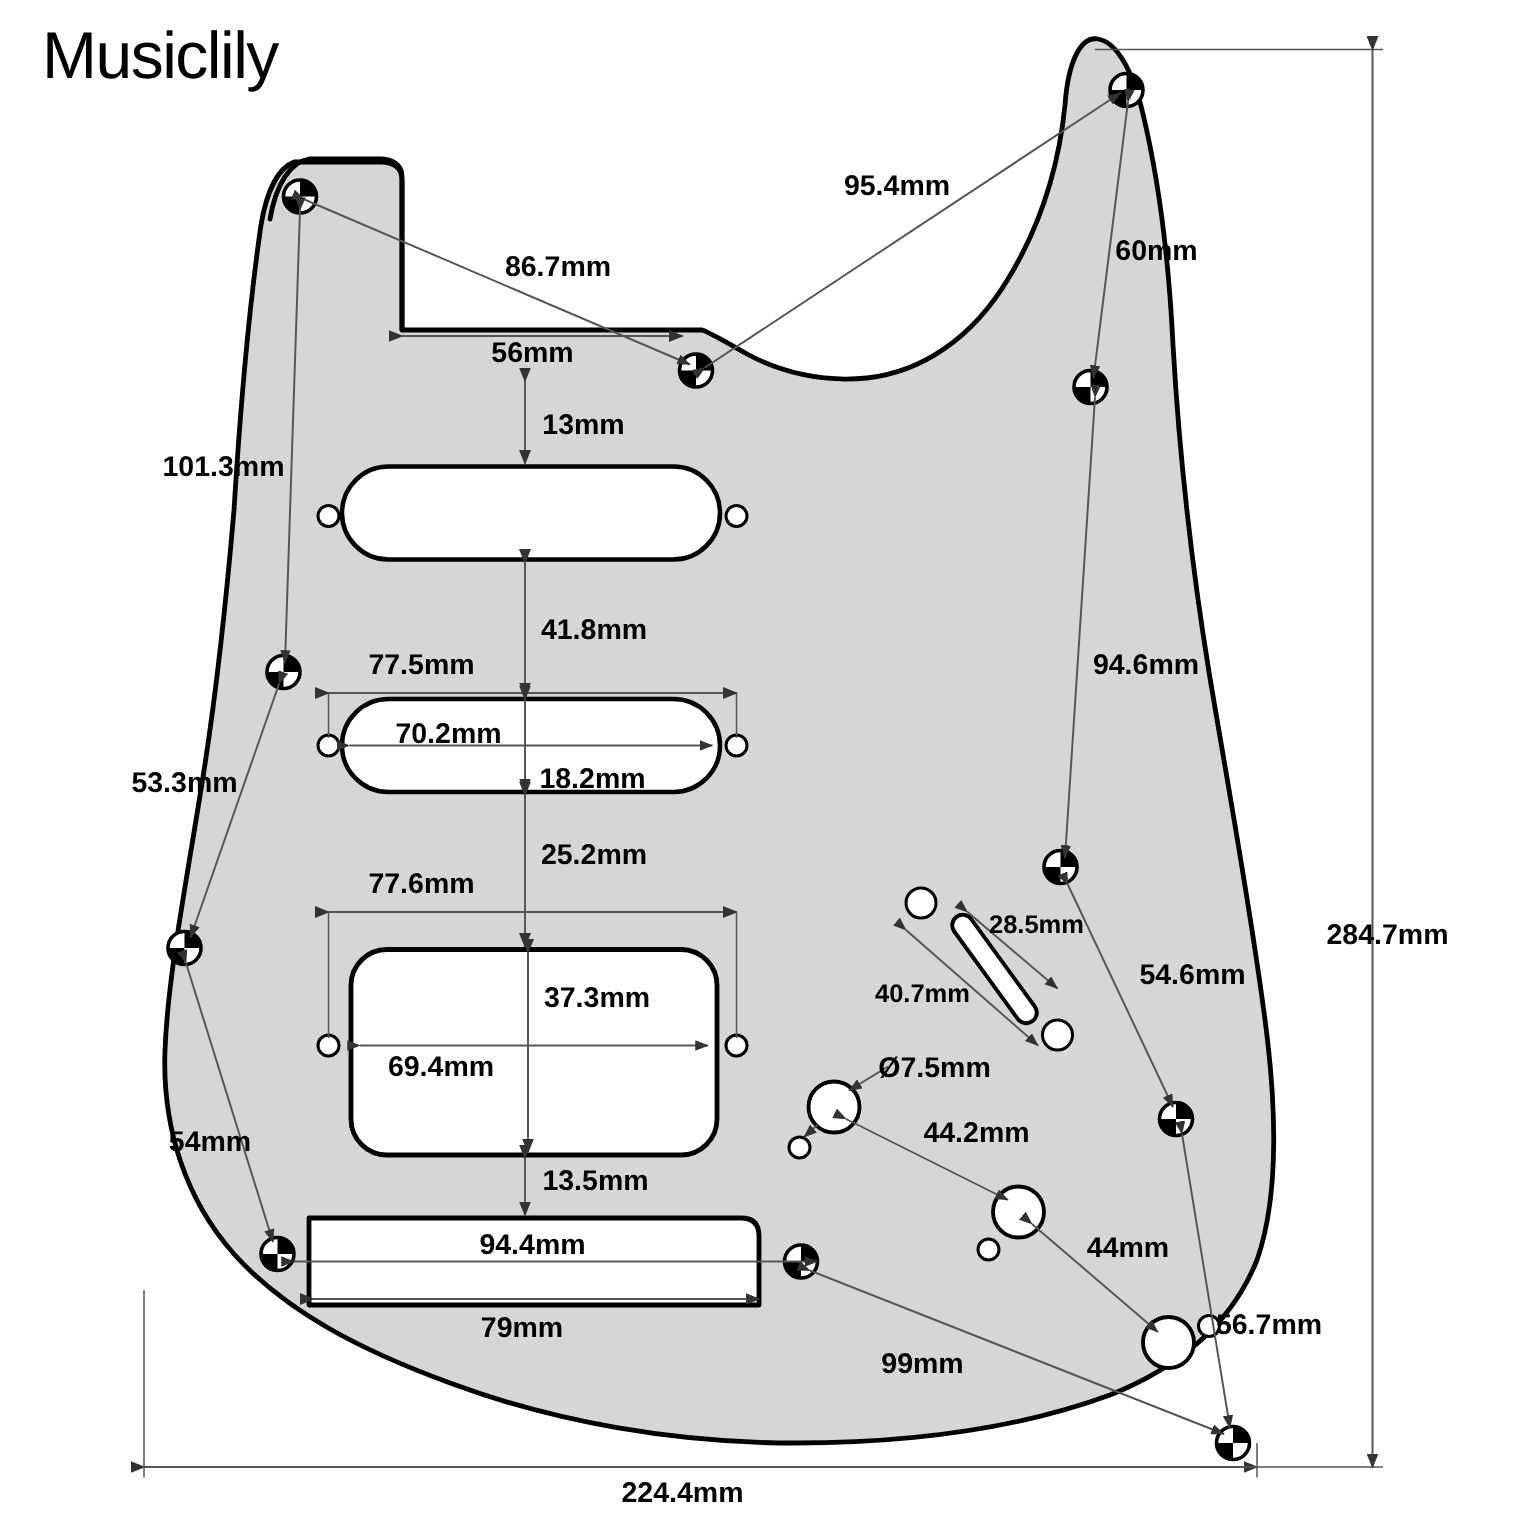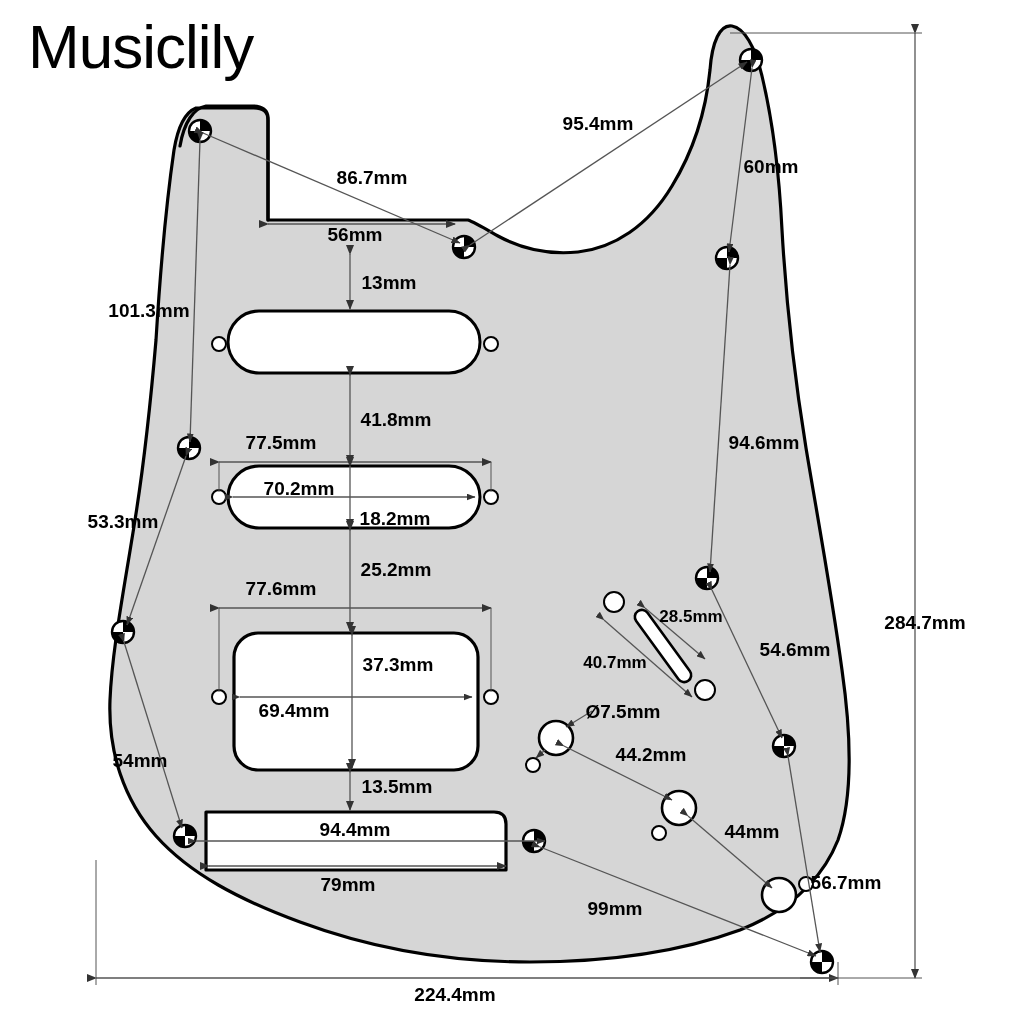--- a/index.html
+++ b/index.html
@@ -1,19 +1,19 @@
 <!DOCTYPE html>
 <html><head>
 <meta charset="utf-8">
 <style>
   html,body{margin:0;padding:0;background:#ffffff;}
   body{width:1024px;height:1024px;position:relative;overflow:hidden;
        font-family:"Liberation Sans",sans-serif;}
   #stage{position:absolute;inset:0;width:1024px;height:1024px;}
-  .brand{position:absolute;left:28px;top:16px;font-size:62px;font-weight:400;
+  .brand{position:absolute;left:28px;top:16px;font-size:44px;font-weight:400;
          color:#000;letter-spacing:-1px;line-height:1;font-family:"Liberation Sans",sans-serif;}
   svg{position:absolute;left:0;top:0;width:1024px;height:1024px;}
   .dimtext{font-family:"Liberation Sans",sans-serif;font-size:19px;font-weight:bold;fill:#000;}
   .dimtext.small{font-size:17px;}
 </style>
 </head>
 <body>
 
 <div id="stage">
 

